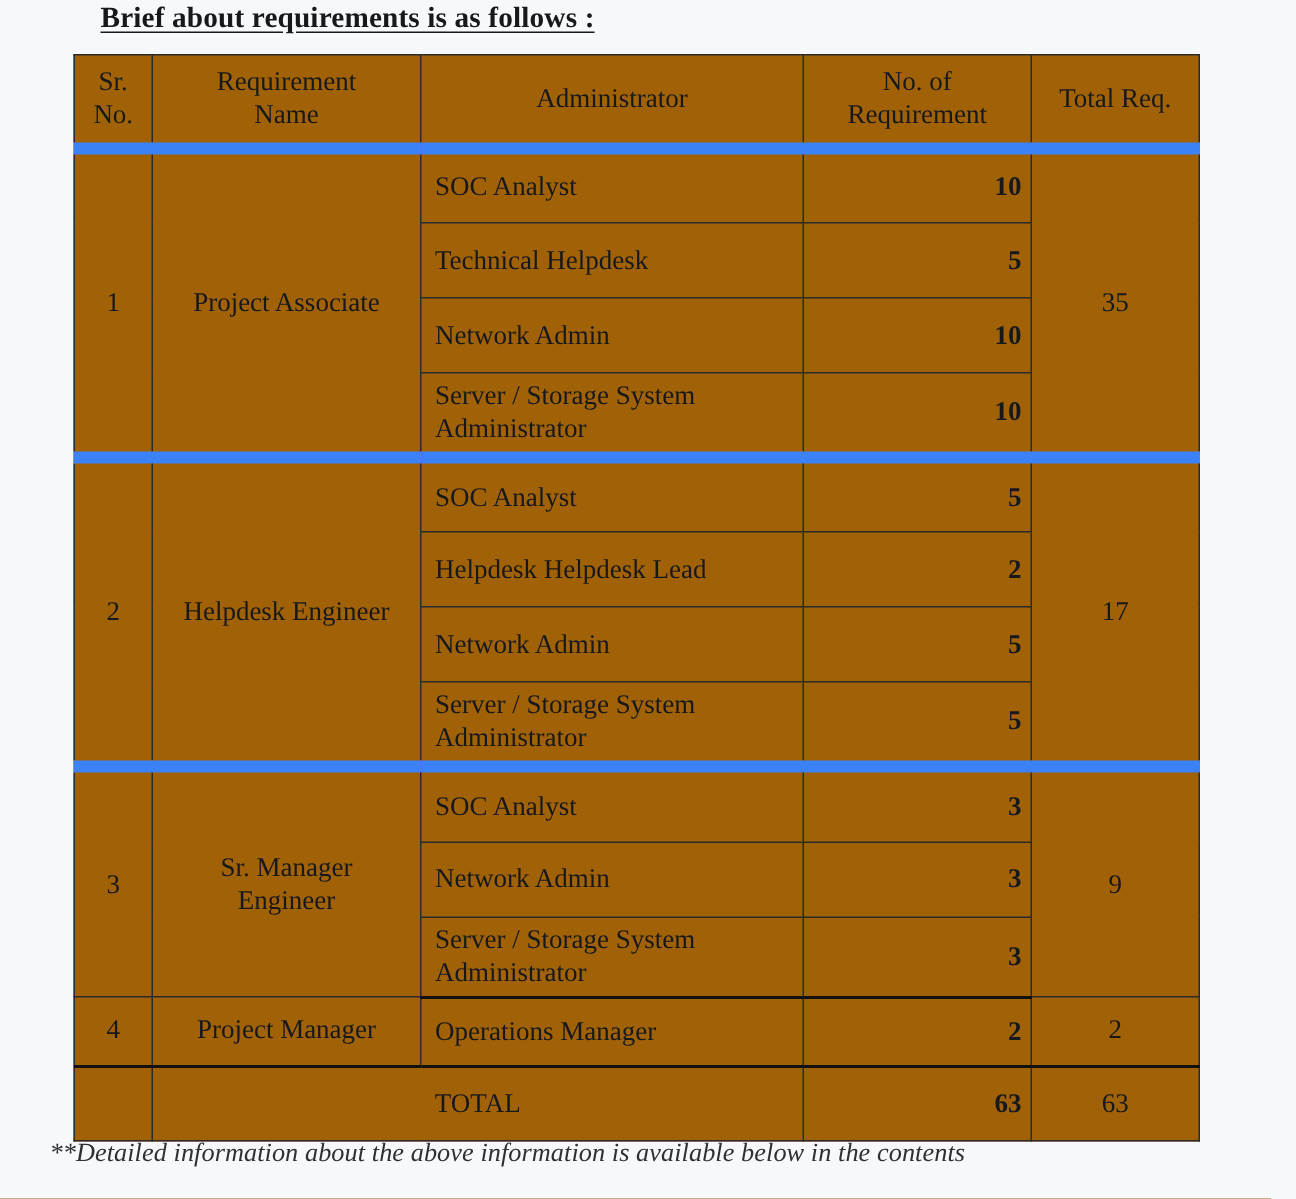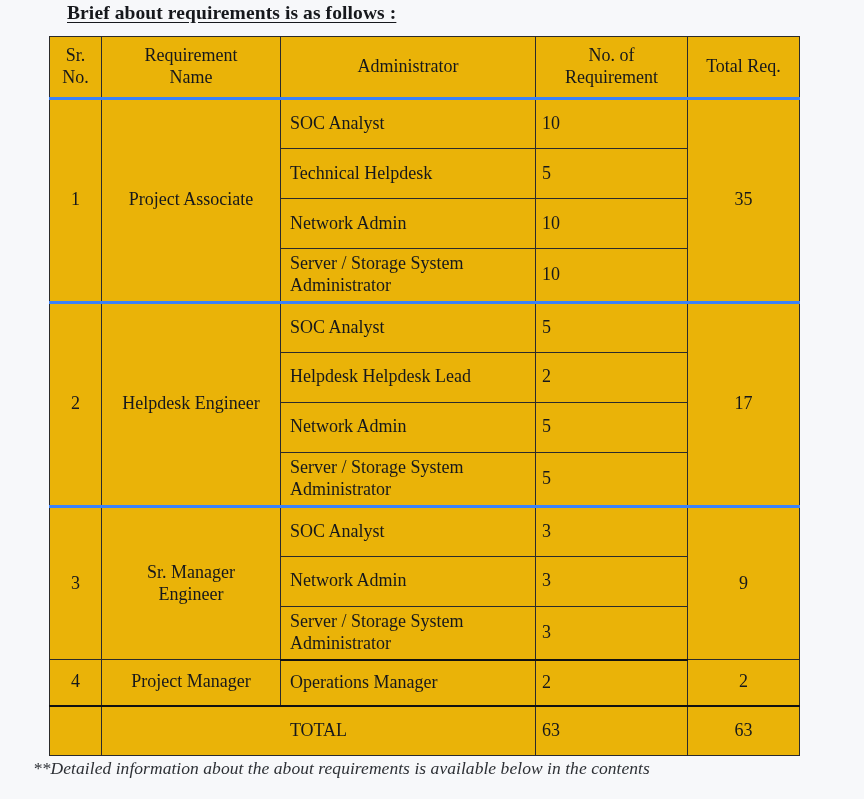--- a/index.html
+++ b/index.html
@@ -32,21 +32,21 @@
     white-space: nowrap;
     color: #16181c;
   }
   .req-table {
     position: absolute;
     left: 49px;
     top: 36px;
     width: 750px;
     border-collapse: collapse;
     table-layout: fixed;
-    background: #eab308;
+    background: #a16207;
   }
   .req-table td, .req-table th {
     border: 1px solid #2b2b2b;
     font-weight: normal;
     font-size: 18px;
     line-height: 1.22;
     color: #16181c;
     padding: 4px 6px;
     box-sizing: border-box;
     vertical-align: middle;
@@ -69,30 +69,31 @@
   td.sr-cell, td.name-cell, td.total-cell {
     text-align: center;
     vertical-align: middle;
   }
   td.spec-cell {
     text-align: left;
     padding-left: 9px;
     vertical-align: middle;
   }
   td.num-cell {
-    text-align: left;
-    vertical-align: middle;
+    text-align: right;
+    vertical-align: middle;
+    font-weight: bold;
   }
   tr.r-tall td { height: 50px; }
   tr.r-two td  { height: 51px; }
   tr.r-mgr td  { height: 46px; }
   tr.r-total td { height: 50px; }
 
   
-  .grp-top > td { border-top: 3px solid #3b82f6; }
+  .grp-top > td { border-top: 8px solid #3b82f6; }
   .grp-bot > td { border-bottom: 2px solid #111; }
 
   .footnote {
     position: absolute;
     left: 33px;
     top: 758px;
     font-size: 17.5px;
     font-style: italic;
     color: #2d3035;
     white-space: nowrap;
@@ -214,15 +215,15 @@
       <tr class="r-total">
         <td class="sr-cell"></td>
         <td class="c-center" colspan="2">TOTAL</td>
         <td class="num-cell">63</td>
         <td class="total-cell">63</td>
       </tr>
 
     </tbody>
   </table>
 
-  <div class="footnote">**Detailed information about the about requirements is available below in the contents</div>
+  <div class="footnote">**Detailed information about the above information is available below in the contents</div>
 
 </div>
 
 </body></html>

